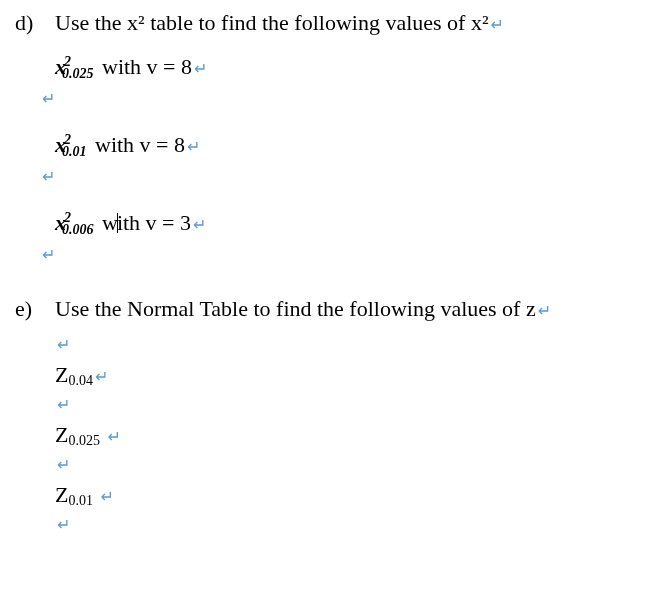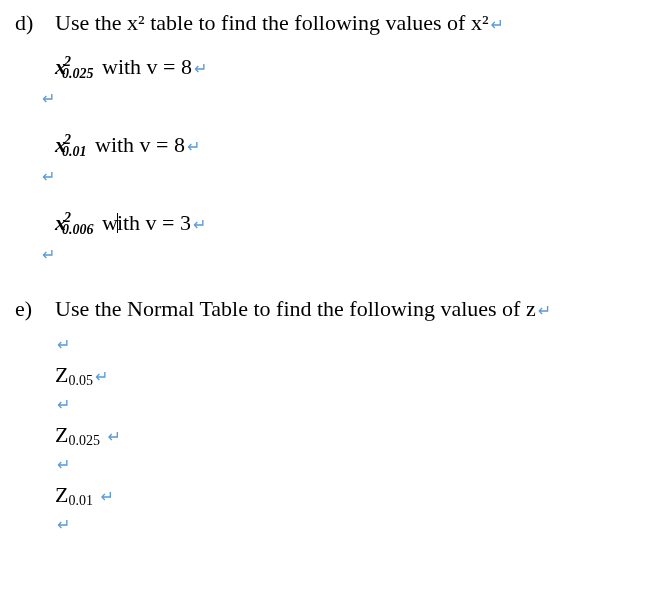--- a/index.html
+++ b/index.html
@@ -142,21 +142,21 @@
   <div class="item-content">
     <span class="question-text">Use the Normal Table to find the following values of z</span><span class="return-mark">↵</span>
   </div>
 </div>
 
 <div class="indent-e">
   <span class="return-mark">↵</span>
 </div>
 
 <div class="sub-z">
-  <span class="z-var">Z</span><span class="z-sub">0.05</span><span class="return-mark">↵</span>
+  <span class="z-var">Z</span><span class="z-sub">0.04</span><span class="return-mark">↵</span>
 </div>
 <div class="indent-e">
   <span class="return-mark">↵</span>
 </div>
 
 <div class="sub-z">
   <span class="z-var">Z</span><span class="z-sub">0.025</span> <span class="return-mark">↵</span>
 </div>
 <div class="indent-e">
   <span class="return-mark">↵</span>

